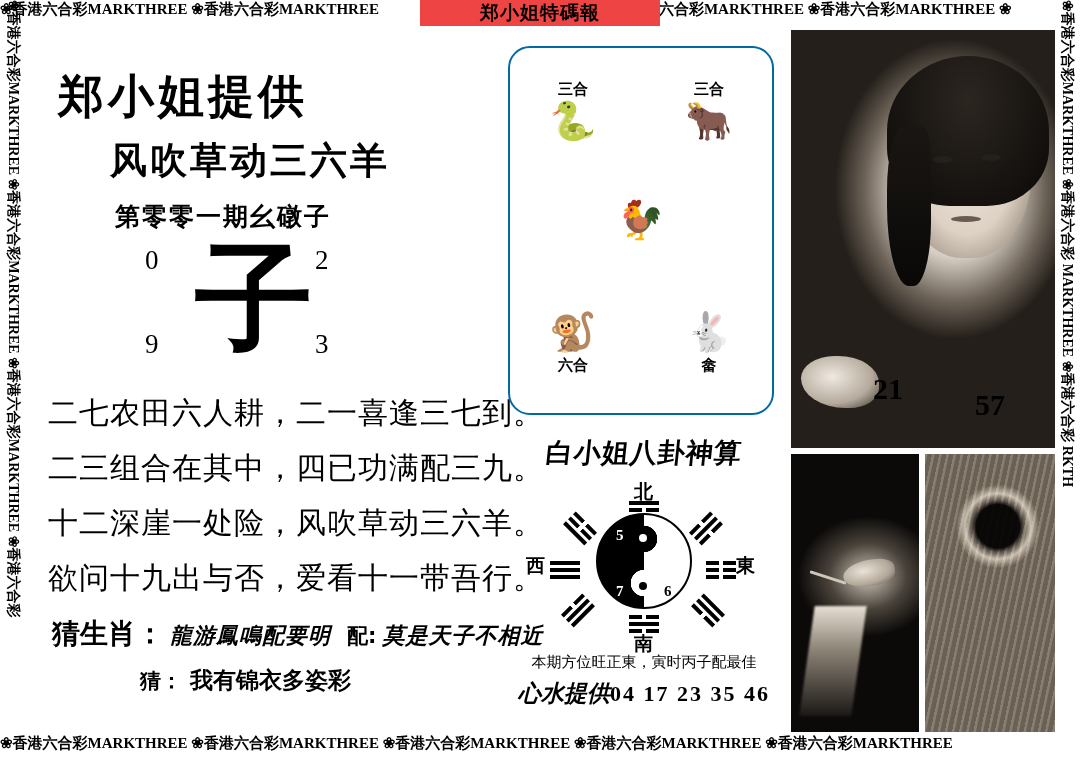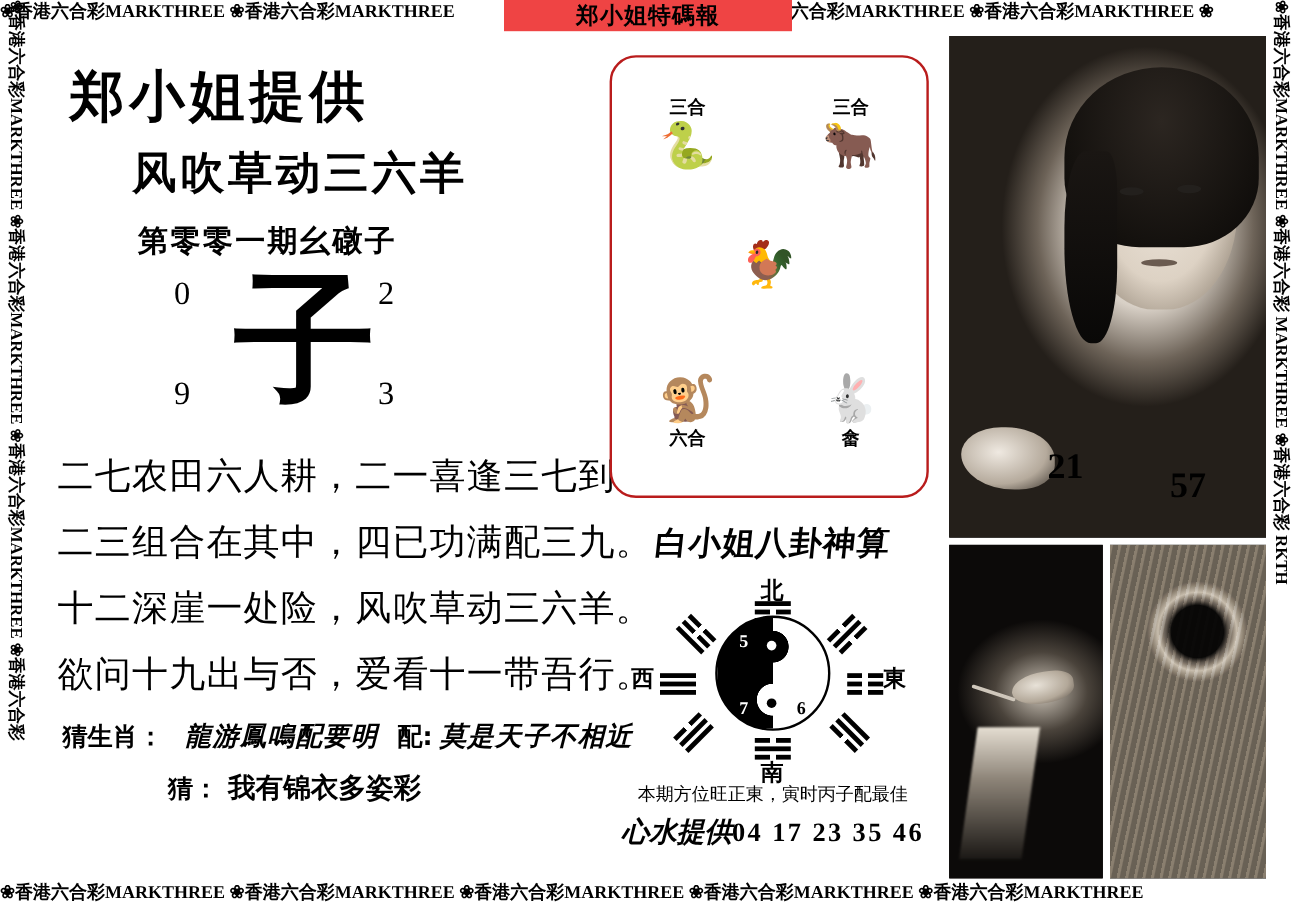--- a/index.html
+++ b/index.html
@@ -45,21 +45,21 @@
   .top-center-title{
     position:absolute;top:0;left:420px;width:240px;height:26px;
     display:flex;align-items:center;justify-content:center;
     background:#ef4444;
     font-family:"DejaVu Sans", sans-serif;
     font-weight:bold;font-size:19px;letter-spacing:1px;
     color:#000;
   }
 
   
-  .left-col{position:absolute;left:30px;top:32px;width:480px;height:700px;}
+  .left-col{position:absolute;left:30px;top:48px;width:480px;height:700px;}
   .h1{
     font-family:"DejaVu Sans", sans-serif;
     font-weight:bold;font-size:46px;letter-spacing:4px;
     margin:18px 0 0 28px;
   }
   .h2{
     font-family:"DejaVu Sans", sans-serif;
     font-weight:bold;font-size:37px;letter-spacing:3px;
     margin:8px 0 0 80px;
   }
@@ -92,21 +92,21 @@
     margin:0 0 14px 18px;
     white-space:nowrap;
   }
 
   .zodiac-row{
     display:flex;align-items:baseline;margin:16px 0 0 22px;
     white-space:nowrap;
   }
   .zodiac-label{
     font-family:Liberation Mono, monospace;
-    font-size:21px;font-weight:bold;margin-right:18px;
+    font-size:28px;font-weight:bold;margin-right:6px;
   }
   .zodiac-val{
     font-family:"DejaVu Serif", serif;
     font-size:22px;font-weight:bold;font-style:italic;
     letter-spacing:1px;
   }
   .zodiac-sep{
     font-family:"DejaVu Sans", sans-serif;
     font-size:21px;font-weight:bold;margin:0 6px 0 16px;
   }
@@ -120,21 +120,21 @@
   }
   .guess-val{
     font-family:"DejaVu Serif", serif;
     font-size:23px;font-weight:bold;
   }
 
   
   .mid-col{position:absolute;left:508px;top:46px;width:272px;}
   .animal-box{
     width:262px;height:365px;
-    border:2px solid #b91c1c;border-radius:22px;
+    border:2px solid #0369a1;border-radius:22px;
     position:relative;background:#fff;
   }
   .an{
     position:absolute;text-align:center;width:86px;
   }
   .an .lbl{
     font-family:"DejaVu Sans", sans-serif;
     font-size:15px;font-weight:bold;
   }
   .an .gl{

